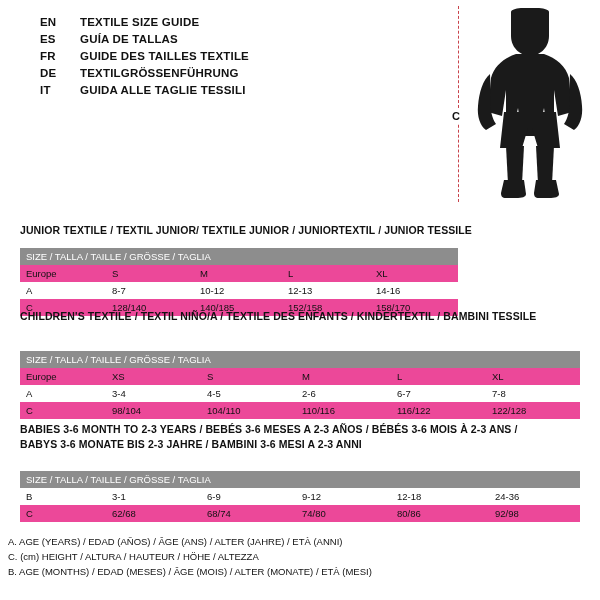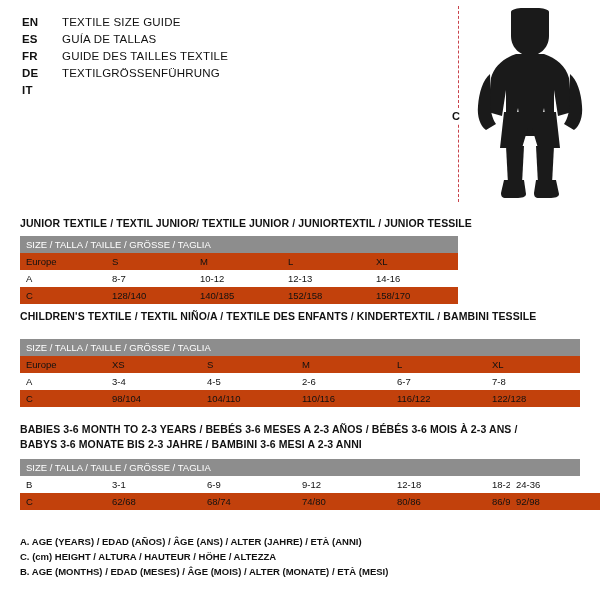--- a/index.html
+++ b/index.html
@@ -27,31 +27,32 @@
     position: absolute;
     left: 22px;
     top: 14px;
     width: 420px;
   }
   .lang-row {
     display: flex;
     align-items: baseline;
     height: 17px;
     line-height: 17px;
+    margin-left: 18px;
   }
   .lang-code {
     width: 40px;
     font-size: 11.5px;
     font-weight: bold;
     letter-spacing: 0.2px;
     color: #111;
   }
   .lang-title {
     font-size: 11.5px;
-    font-weight: normal;
+    font-weight: bold;
     letter-spacing: 0.2px;
     color: #111;
     text-transform: uppercase;
   }
 
   
   .figure-area {
     position: absolute;
     left: 440px;
     top: 4px;
@@ -94,47 +95,47 @@
     letter-spacing: 0.1px;
     white-space: nowrap;
   }
 
   
   table.size-table {
     position: absolute;
     border-collapse: collapse;
     table-layout: fixed;
     font-size: 9.5px;
+    margin-top: 12px;
   }
   table.size-table td {
     padding: 0 0 0 6px;
     height: 17px;
     vertical-align: middle;
     color: #111;
     white-space: nowrap;
   }
   tr.hdr td {
     background: #8d8d8d;
     color: #ffffff;
     font-weight: normal;
     font-size: 9.5px;
   }
   tr.shade td {
-    background: #c2410c;
+    background: #ec4899;
   }
   tr.plain td {
     background: #ffffff;
   }
 
   
   .legend {
     position: absolute;
-    left: 20px;
+    left: 8px;
     width: 560px;
-    font-weight: bold;
   }
   .legend div {
     font-size: 9.5px;
     line-height: 15px;
     color: #111;
     white-space: nowrap;
   }
 </style>
 </head>
 <body>
@@ -153,20 +154,21 @@
     <div class="lang-row">
       <span class="lang-code">FR</span>
       <span class="lang-title">GUIDE DES TAILLES TEXTILE</span>
     </div>
     <div class="lang-row">
       <span class="lang-code">DE</span>
       <span class="lang-title">TEXTILGRÖßENFÜHRUNG</span>
     </div>
     <div class="lang-row">
       <span class="lang-code">IT</span>
+      <span class="lang-title">GUIDA ALLE TAGLIE TESSILI</span>
     </div>
   </div>
 
   <div class="figure-area">
     <div class="dash-line"></div>
     <div class="c-label">C</div>
     <svg class="silhouette" viewBox="0 0 120 192">
       <g fill="#1a1a1a">
 
         <path d="M41 4 C41 -2 79 -2 79 4 L79 28 C79 41 68 48 60 48 C52 48 41 41 41 28 Z"></path>
@@ -183,21 +185,21 @@
 
         <path d="M66 138 L84 138 L82 176 L68 176 Z"></path>
 
         <path d="M34 172 L54 172 L56 186 C56 189 52 190 46 190 L36 190 C32 190 31 188 31 185 Z"></path>
 
         <path d="M66 172 L86 172 L89 186 C89 189 85 190 79 190 L69 190 C65 190 64 188 64 185 Z"></path>
       </g>
     </svg>
   </div>
 
-  <div class="sec-title" style="top:217px;">JUNIOR TEXTILE / TEXTIL JUNIOR/ TEXTILE JUNIOR / JUNIORTEXTIL / JUNIOR TESSILE</div>
+  <div class="sec-title" style="top:224px;">JUNIOR TEXTILE / TEXTIL JUNIOR/ TEXTILE JUNIOR / JUNIORTEXTIL / JUNIOR TESSILE</div>
   <table class="size-table" style="left:20px; top:236px; width:438px;">
     <colgroup>
       <col style="width:86px">
         <col style="width:88px">
         <col style="width:88px">
         <col style="width:88px">
         <col style="width:88px">
     </colgroup>
     <tbody>
       <tr class="hdr">
@@ -295,21 +297,21 @@
         <td>C</td>
         <td>62/68</td>
         <td>68/74</td>
         <td>74/80</td>
         <td>80/86</td>
         <td>86/92</td>
       </tr>
     </tbody>
   </table>
 
-  <table class="size-table" style="left:510px; top:476px; width:91px;">
+  <table class="size-table" style="left:489px; top:476px; width:91px;">
     <colgroup>
         <col style="width:91px">
       </colgroup>
     <tbody>
       <tr class="plain">
         <td>24-36</td>
       </tr>
       <tr class="shade">
         <td>92/98</td>
       </tr>

